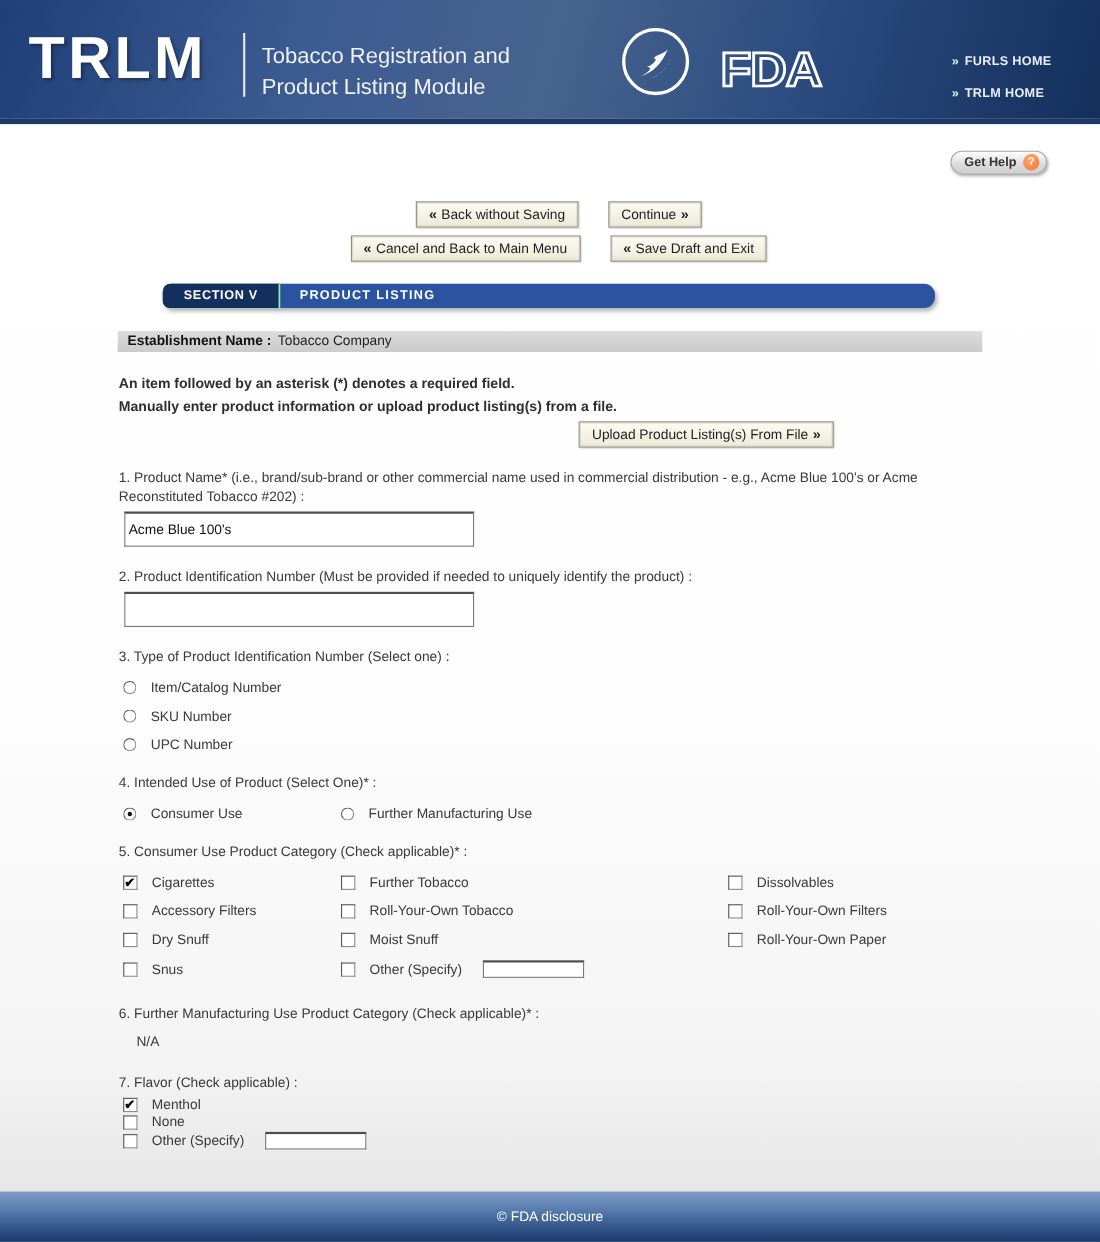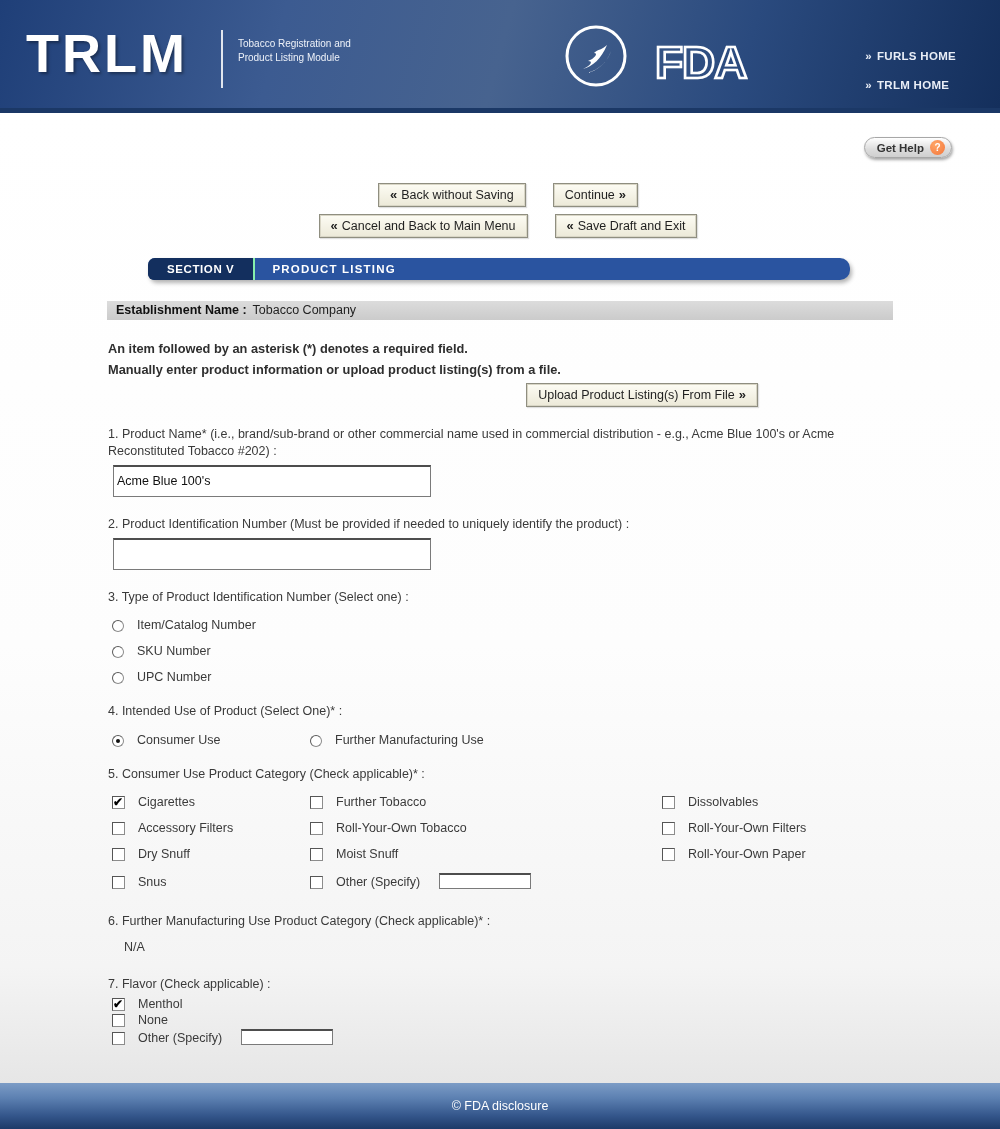--- a/index.html
+++ b/index.html
@@ -21,21 +21,21 @@
     position:absolute; left:26px; top:22px;
     font-size:54px; font-weight:800; letter-spacing:3px;
     text-shadow:2px 2px 3px rgba(0,0,0,0.35);
   }
   .header-divider {
     position:absolute; left:221px; top:30px; width:2px; height:58px;
     background:rgba(255,255,255,0.85);
   }
   .header-subtitle {
     position:absolute; left:238px; top:37px;
-    font-size:10px; line-height:1.42; color:#eef2f9;
+    font-size:20px; line-height:1.42; color:#eef2f9;
   }
   .hhs-seal { position:absolute; left:563px; top:23px; }
   .fda-logo {
     position:absolute; left:655px; top:36px;
     font-size:46px; font-weight:900; letter-spacing:-1px;
     color:transparent; -webkit-text-stroke:2.6px #fff;
     transform:scaleY(0.95);
   }
   .header-links { position:absolute; right:44px; top:50px; text-align:left; }
   .header-link {
@@ -116,21 +116,21 @@
 
   .question { margin-top:19px; }
   .q-label { font-size:12.5px; color:#3a3a3a; max-width:735px; line-height:1.35; }
   .text-input {
     display:block; margin:5px 0 0 5px; width:318px; height:32px;
     border:1px solid #7a7a7a; border-top:2px solid #4d4d4d;
     background:#fff; font-family:"Liberation Sans",sans-serif;
     font-size:12.5px; padding:0 3px; color:#111;
   }
   .opts-stack { margin:4px 0 0 4px; }
-  .opt { display:flex; align-items:flex-end; gap:13px; margin-top:12px; font-size:12.5px; color:#3a3a3a; }
+  .opt { display:flex; align-items:center; gap:13px; margin-top:12px; font-size:12.5px; color:#3a3a3a; }
   .opt-tight { margin-top:2px; }
 
   .radio {
     width:12px; height:12px; border-radius:50%; background:#fff;
     border:1px solid #8c8c8c; border-top-color:#5a5a5a; border-left-color:#5a5a5a;
     position:relative; flex:0 0 auto; cursor:pointer;
   }
   .radio.checked::after {
     content:""; position:absolute; left:3px; top:3px;
     width:4px; height:4px; border-radius:50%; background:#111;

